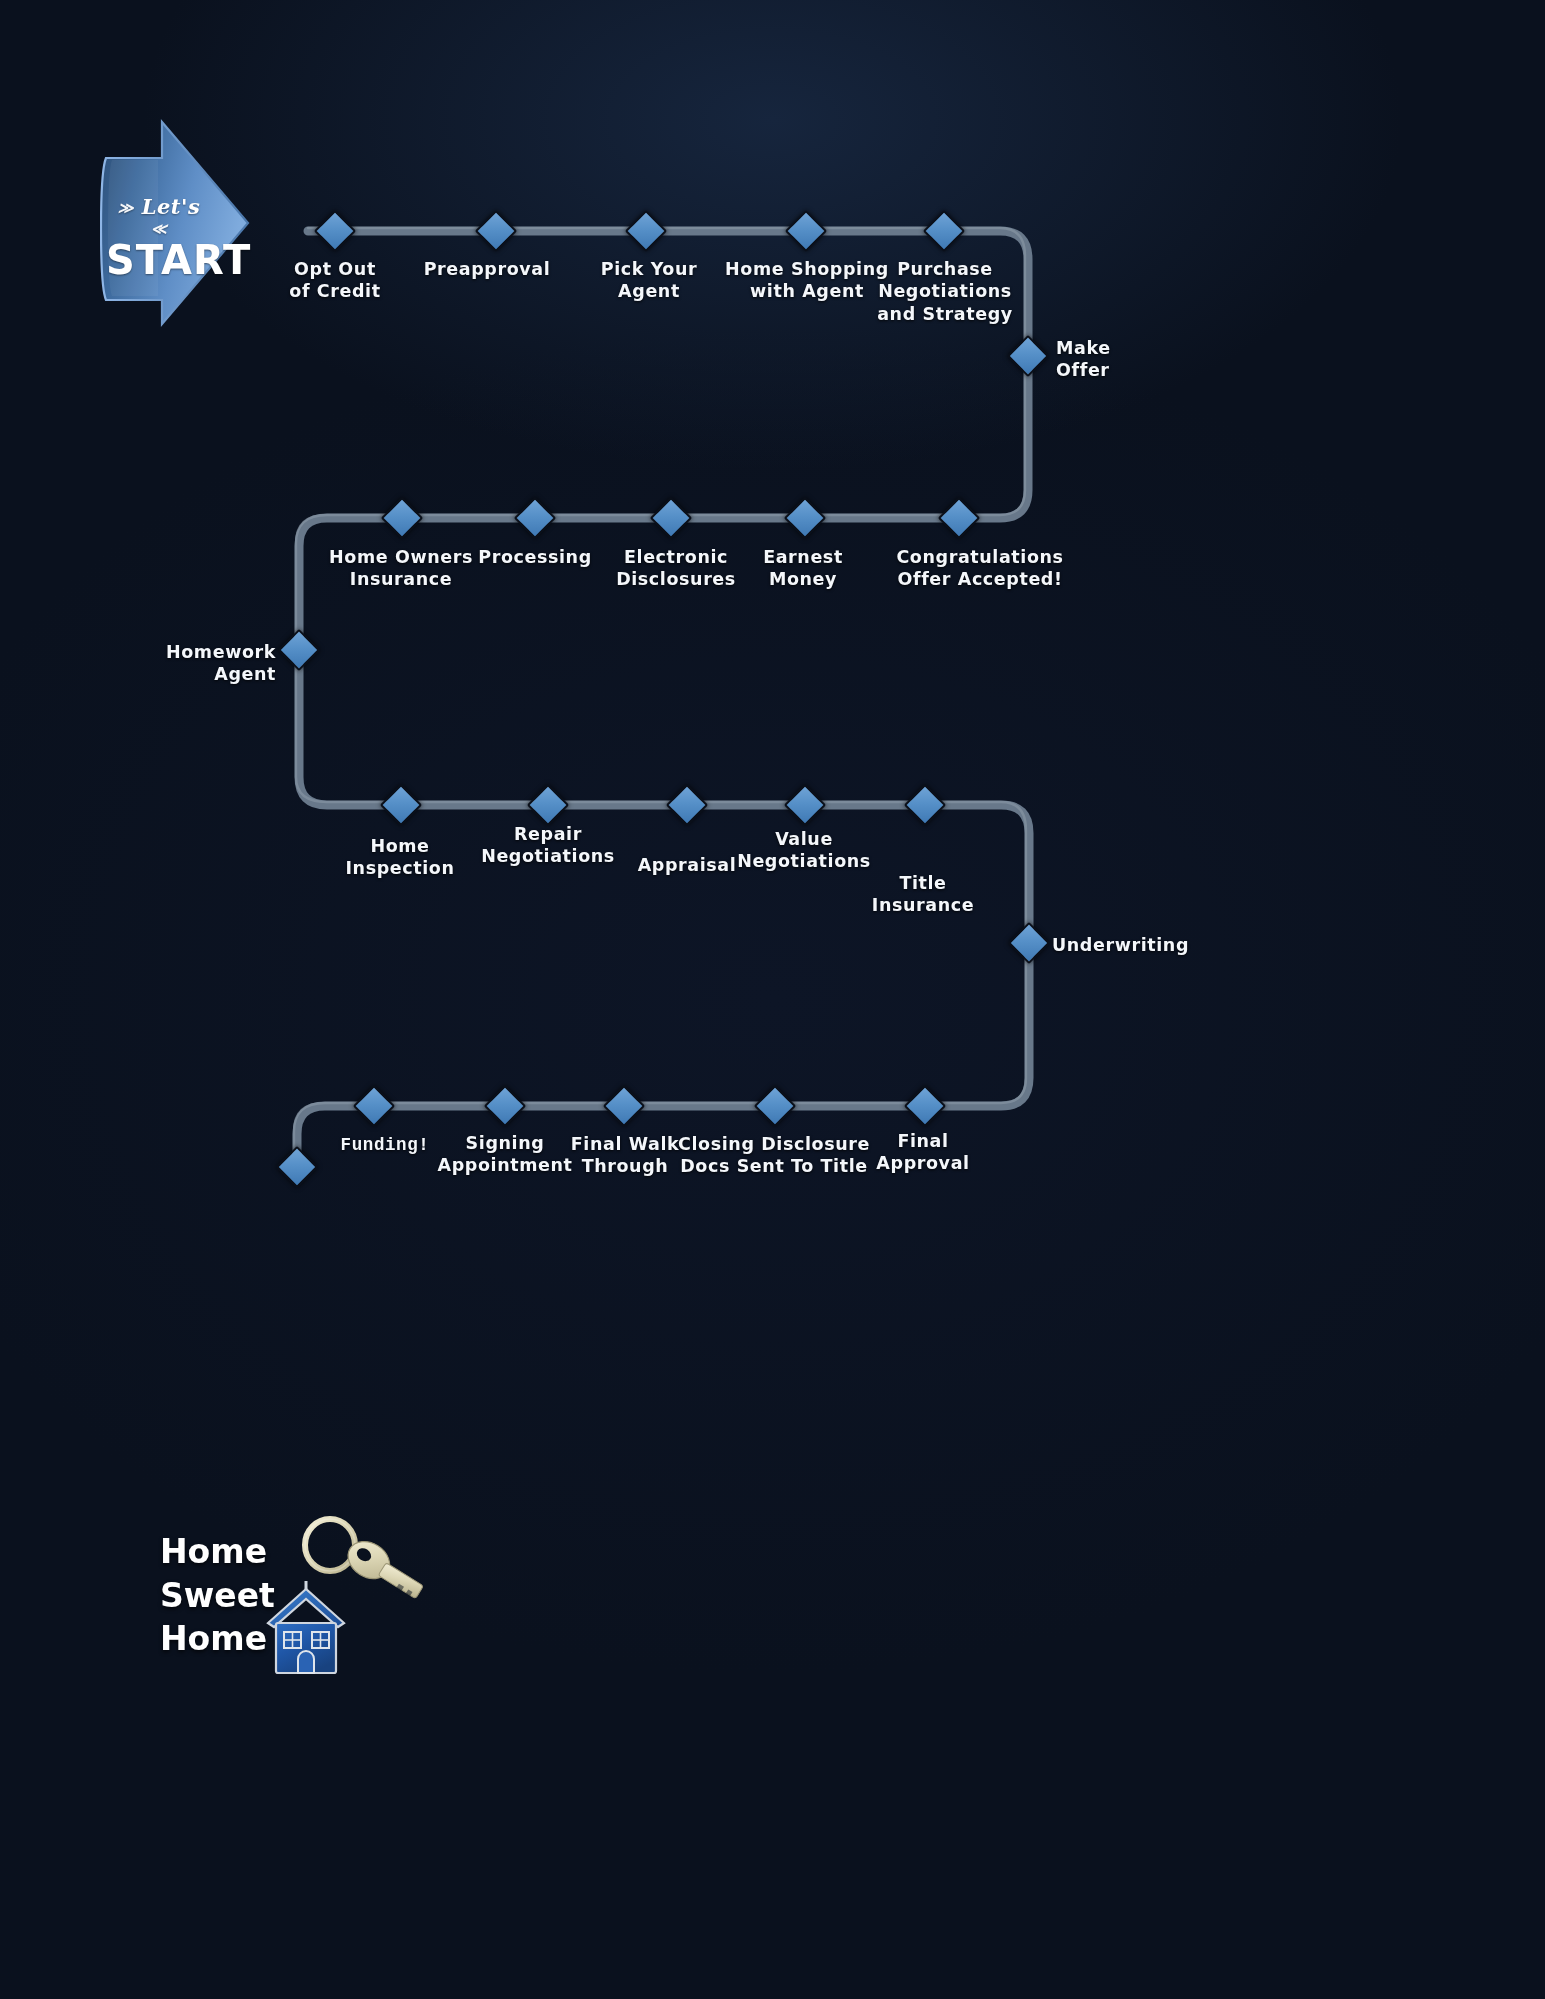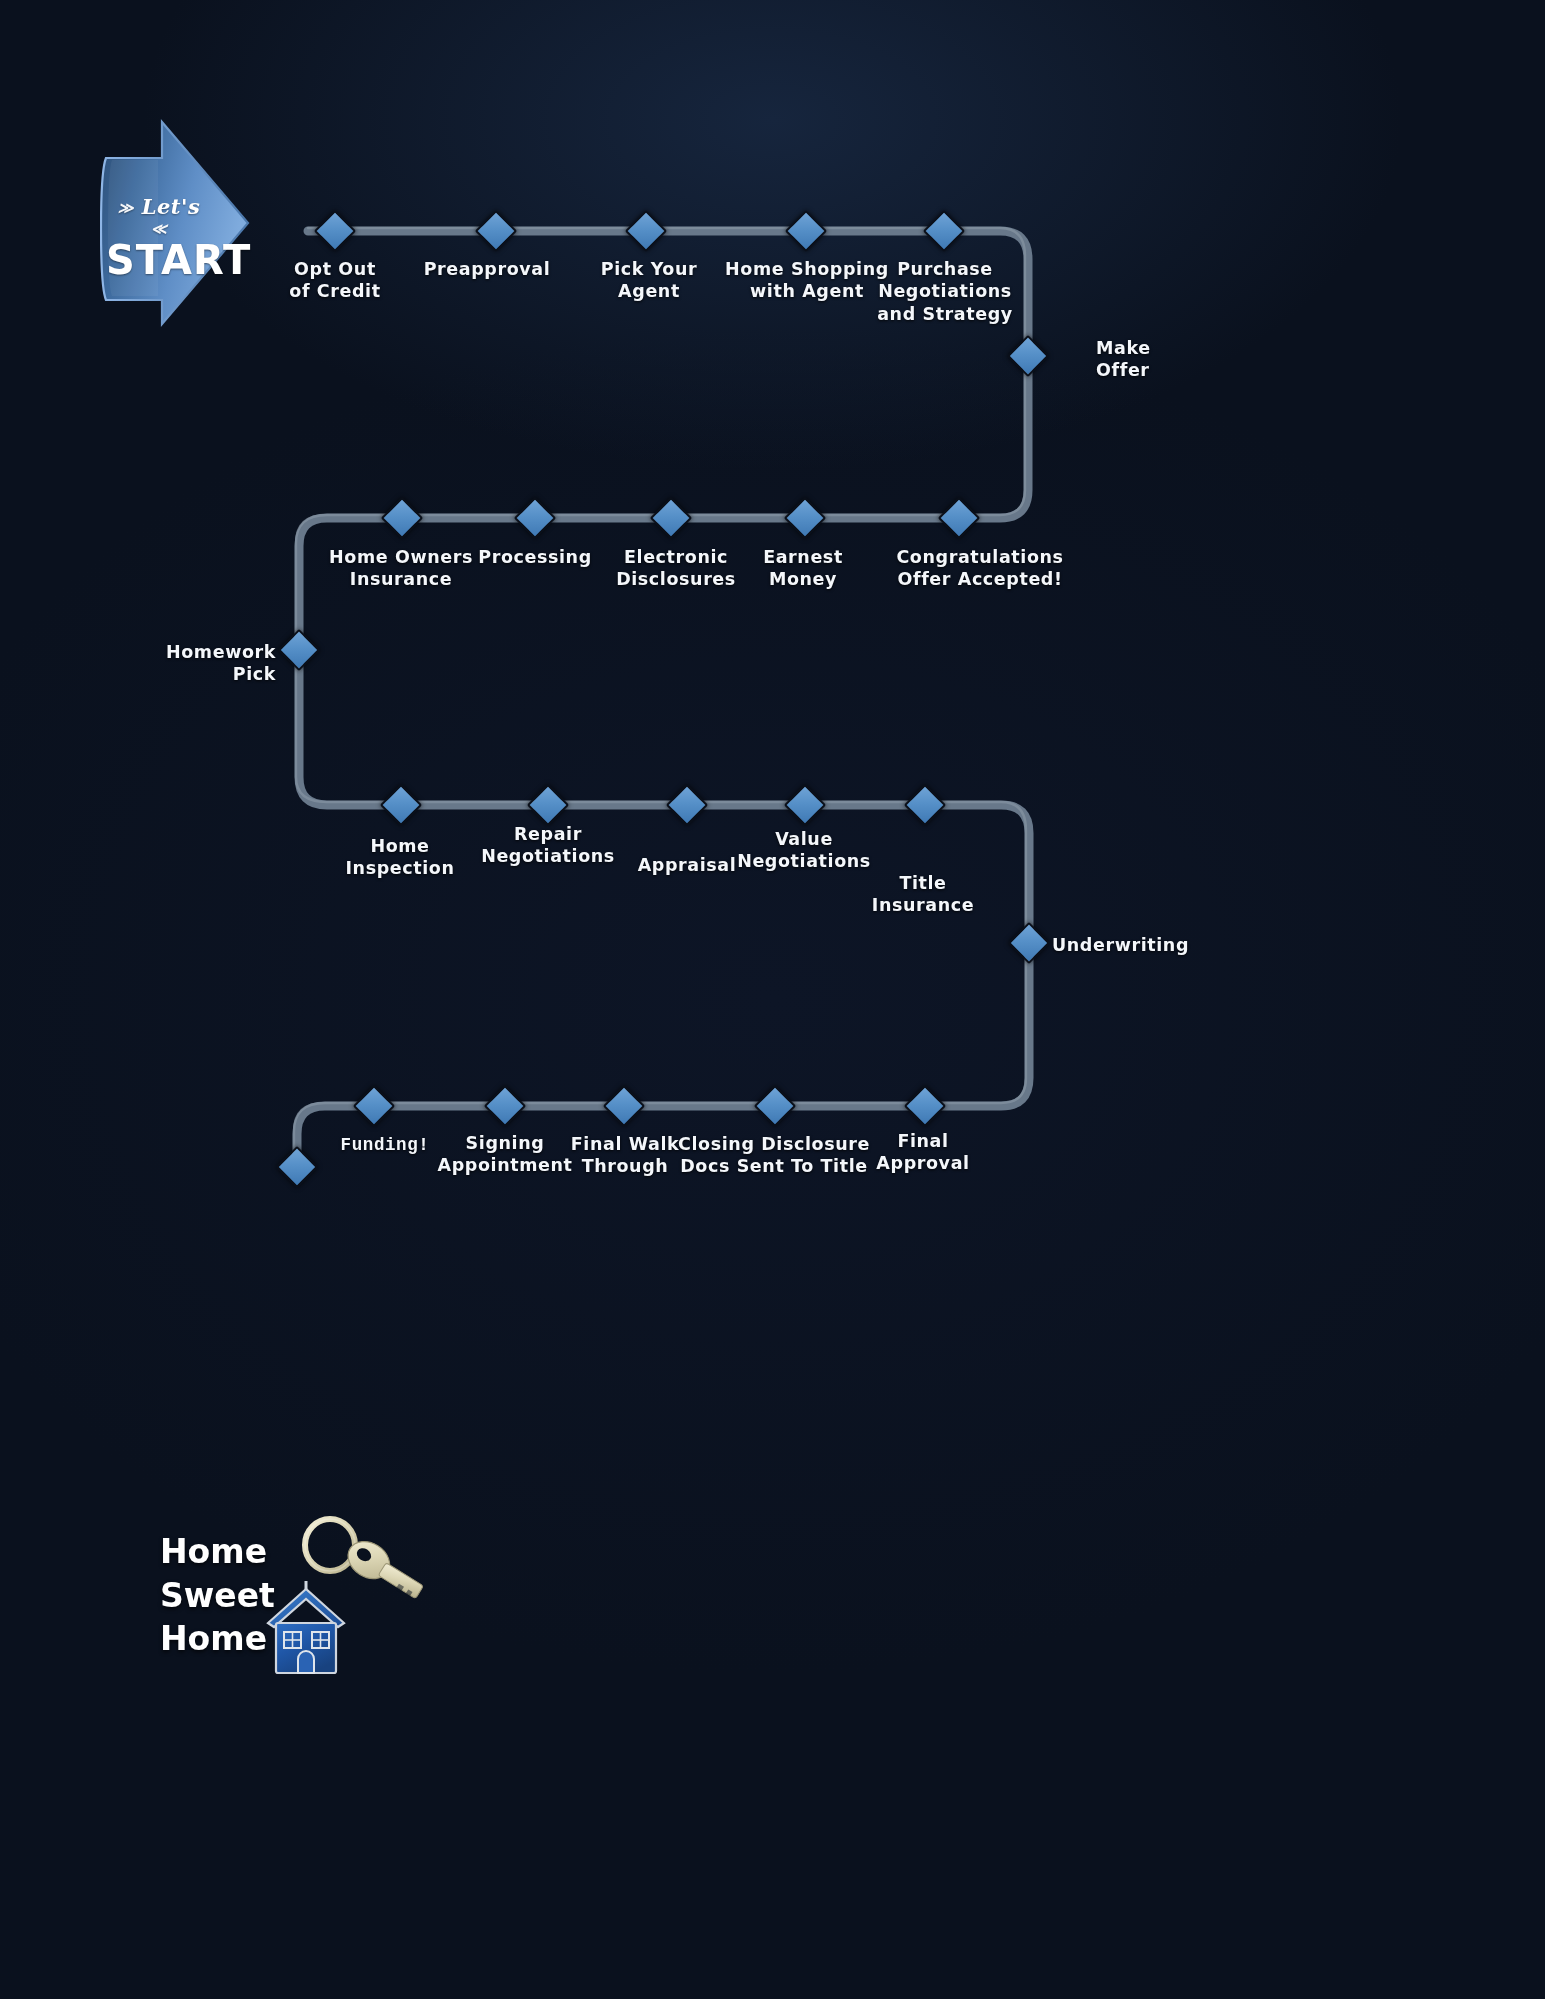--- a/index.html
+++ b/index.html
@@ -167,39 +167,39 @@
       <div class="lbl" style="left: 649px; top: 258px;">Pick Your
 Agent</div>
       <div class="node" style="left: 806px; top: 231px;"></div>
       <div class="lbl" style="left: 807px; top: 258px;">Home Shopping
 with Agent</div>
       <div class="node" style="left: 944px; top: 231px;"></div>
       <div class="lbl" style="left: 945px; top: 258px;">Purchase
 Negotiations
 and Strategy</div>
       <div class="node" style="left: 1028px; top: 356px;"></div>
-      <div class="lbl right" style="left: 1056px; top: 337px; margin-left: 40px;">Make
+      <div class="lbl right" style="left: 1056px; top: 337px;">Make
 Offer</div>
       <div class="node" style="left: 959px; top: 518px;"></div>
       <div class="lbl" style="left: 980px; top: 546px;">Congratulations
 Offer Accepted!</div>
       <div class="node" style="left: 805px; top: 518px;"></div>
       <div class="lbl" style="left: 803px; top: 546px;">Earnest
 Money</div>
       <div class="node" style="left: 671px; top: 518px;"></div>
       <div class="lbl" style="left: 676px; top: 546px;">Electronic
 Disclosures</div>
       <div class="node" style="left: 535px; top: 518px;"></div>
       <div class="lbl" style="left: 535px; top: 546px;">Processing</div>
       <div class="node" style="left: 402px; top: 518px;"></div>
       <div class="lbl" style="left: 401px; top: 546px;">Home Owners
 Insurance</div>
       <div class="node" style="left: 299px; top: 650px;"></div>
       <div class="lbl left" style="left: 276px; top: 641px;">Homework
-Pick</div>
+Agent</div>
       <div class="node" style="left: 401px; top: 805px;"></div>
       <div class="lbl" style="left: 400px; top: 835px;">Home
 Inspection</div>
       <div class="node" style="left: 548px; top: 805px;"></div>
       <div class="lbl" style="left: 548px; top: 823px;">Repair
 Negotiations</div>
       <div class="node" style="left: 687px; top: 805px;"></div>
       <div class="lbl" style="left: 687px; top: 834px; margin-top: 20px;">Appraisal</div>
       <div class="node" style="left: 805px; top: 805px;"></div>
       <div class="lbl" style="left: 804px; top: 828px;">Value

